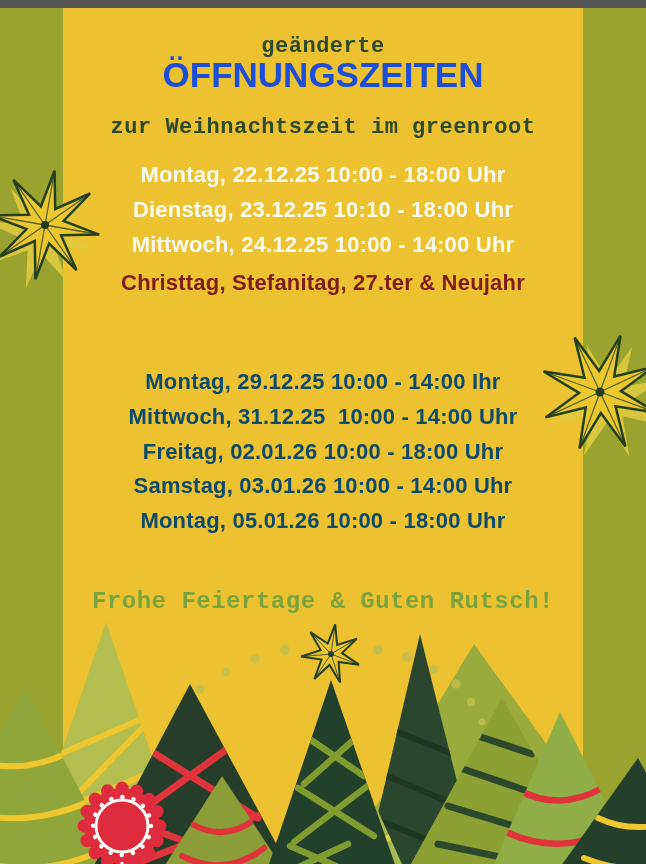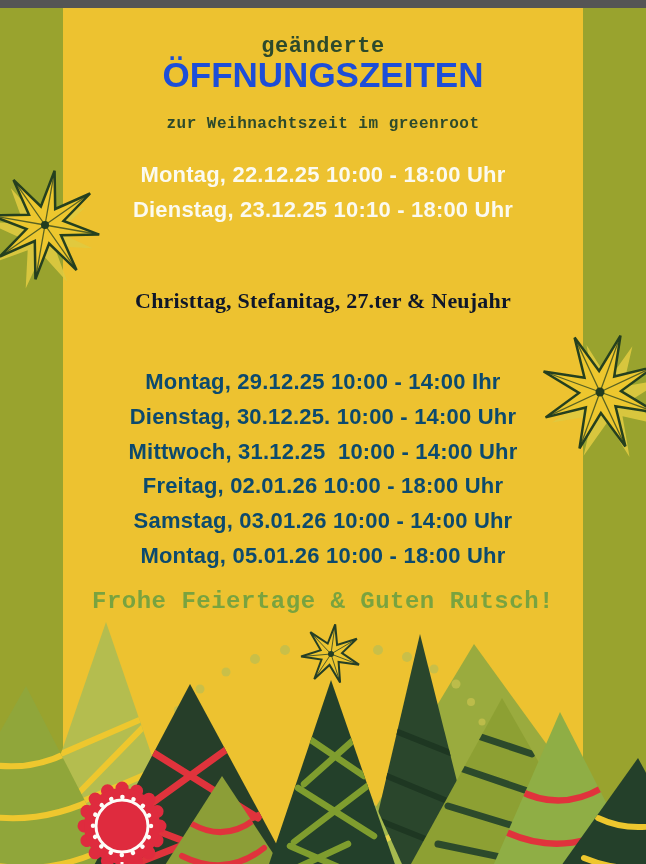--- a/index.html
+++ b/index.html
@@ -8,25 +8,25 @@
     background:#edc230;overflow:hidden;
     font-family:"Liberation Sans",sans-serif;
   }
   .bar{position:absolute;top:0;width:63px;height:100%;background:#99a32e;}
   .bar.left{left:0}
   .bar.right{right:0}
   .txt{position:absolute;left:0;width:100%;text-align:center;font-weight:bold;margin:0;}
   .mono{font-family:"Liberation Mono","DejaVu Sans Mono",monospace;}
   .kicker{top:26px;font-size:22px;letter-spacing:.5px;color:#2d4a2c;}
   .title{top:48px;font-size:35px;letter-spacing:0;color:#1d4ed8;line-height:1.1;}
-  .subtitle{top:107px;font-size:16px;letter-spacing:.5px;color:#2d4a2c;}
+  .subtitle{top:107px;font-size:22px;letter-spacing:.5px;color:#2d4a2c;}
   .block{position:absolute;left:0;width:100%;text-align:center;font-weight:bold;}
   .block .line{white-space:pre;line-height:34.8px;font-size:22px;letter-spacing:.2px;}
   .open1{top:150px;color:#fbfaf0;}
-  .closed{top:276px;color:#0f172a;font-family:Liberation Serif, serif;}
+  .closed{top:258px;color:#7f1d1d;}
   .open2{top:357px;color:#0c4a6e;}
   .greeting{top:580px;font-size:24px;letter-spacing:.5px;color:#79a33f;}
   .star-svg{position:absolute;pointer-events:none;}
   .forest{position:absolute;left:0;top:602px;width:646px;height:262px;}
 </style>
 </head>
 <body>
 
 <div class="poster">
 
@@ -47,29 +47,29 @@
     <circle cx="72" cy="72" r="4.5" fill="#223c20"></circle>
   </svg>
 
   <div class="txt mono kicker">geänderte</div>
   <h1 class="txt title">ÖFFNUNGSZEITEN</h1>
   <div class="txt mono subtitle">zur Weihnachtszeit im greenroot</div>
 
   <div class="block open1">
     <div class="line">Montag, 22.12.25 10:00 - 18:00 Uhr</div>
     <div class="line">Dienstag, 23.12.25 10:10 - 18:00 Uhr</div>
+    <div class="line">Mittwoch, 24.12.25 10:00 - 14:00 Uhr</div>
   </div>
 
   <div class="block closed">
     <div class="line">Christtag, Stefanitag, 27.ter &amp; Neujahr</div>
   </div>
 
   <div class="block open2">
     <div class="line">Montag, 29.12.25 10:00 - 14:00 Ihr</div>
-    <div class="line">Dienstag, 30.12.25. 10:00 - 14:00 Uhr</div>
     <div class="line">Mittwoch, 31.12.25  10:00 - 14:00 Uhr</div>
     <div class="line">Freitag, 02.01.26 10:00 - 18:00 Uhr</div>
     <div class="line">Samstag, 03.01.26 10:00 - 14:00 Uhr</div>
     <div class="line">Montag, 05.01.26 10:00 - 18:00 Uhr</div>
   </div>
 
   <div class="txt mono greeting">Frohe Feiertage &amp; Guten Rutsch!</div>
 
   <svg class="forest" viewBox="0 0 646 262">
     <defs>

